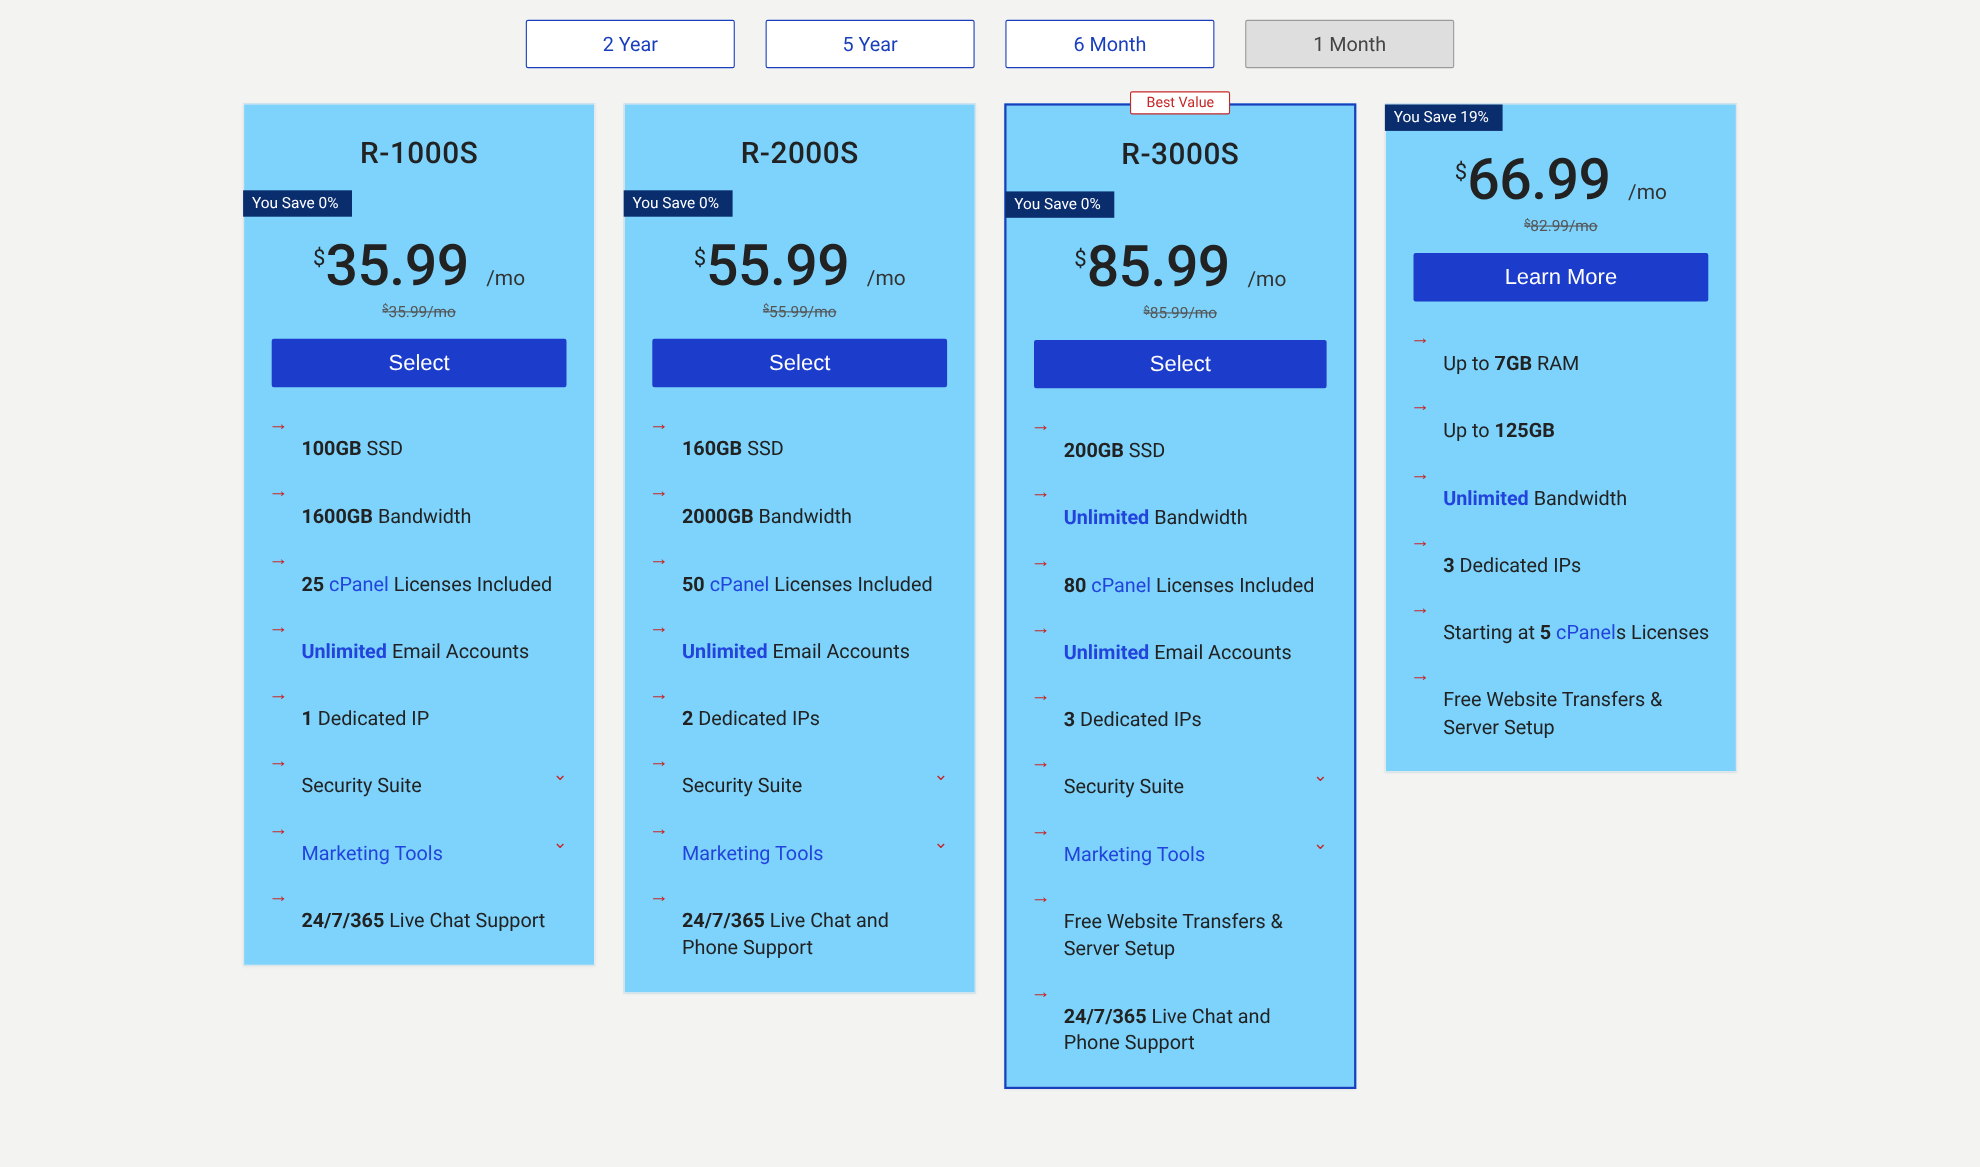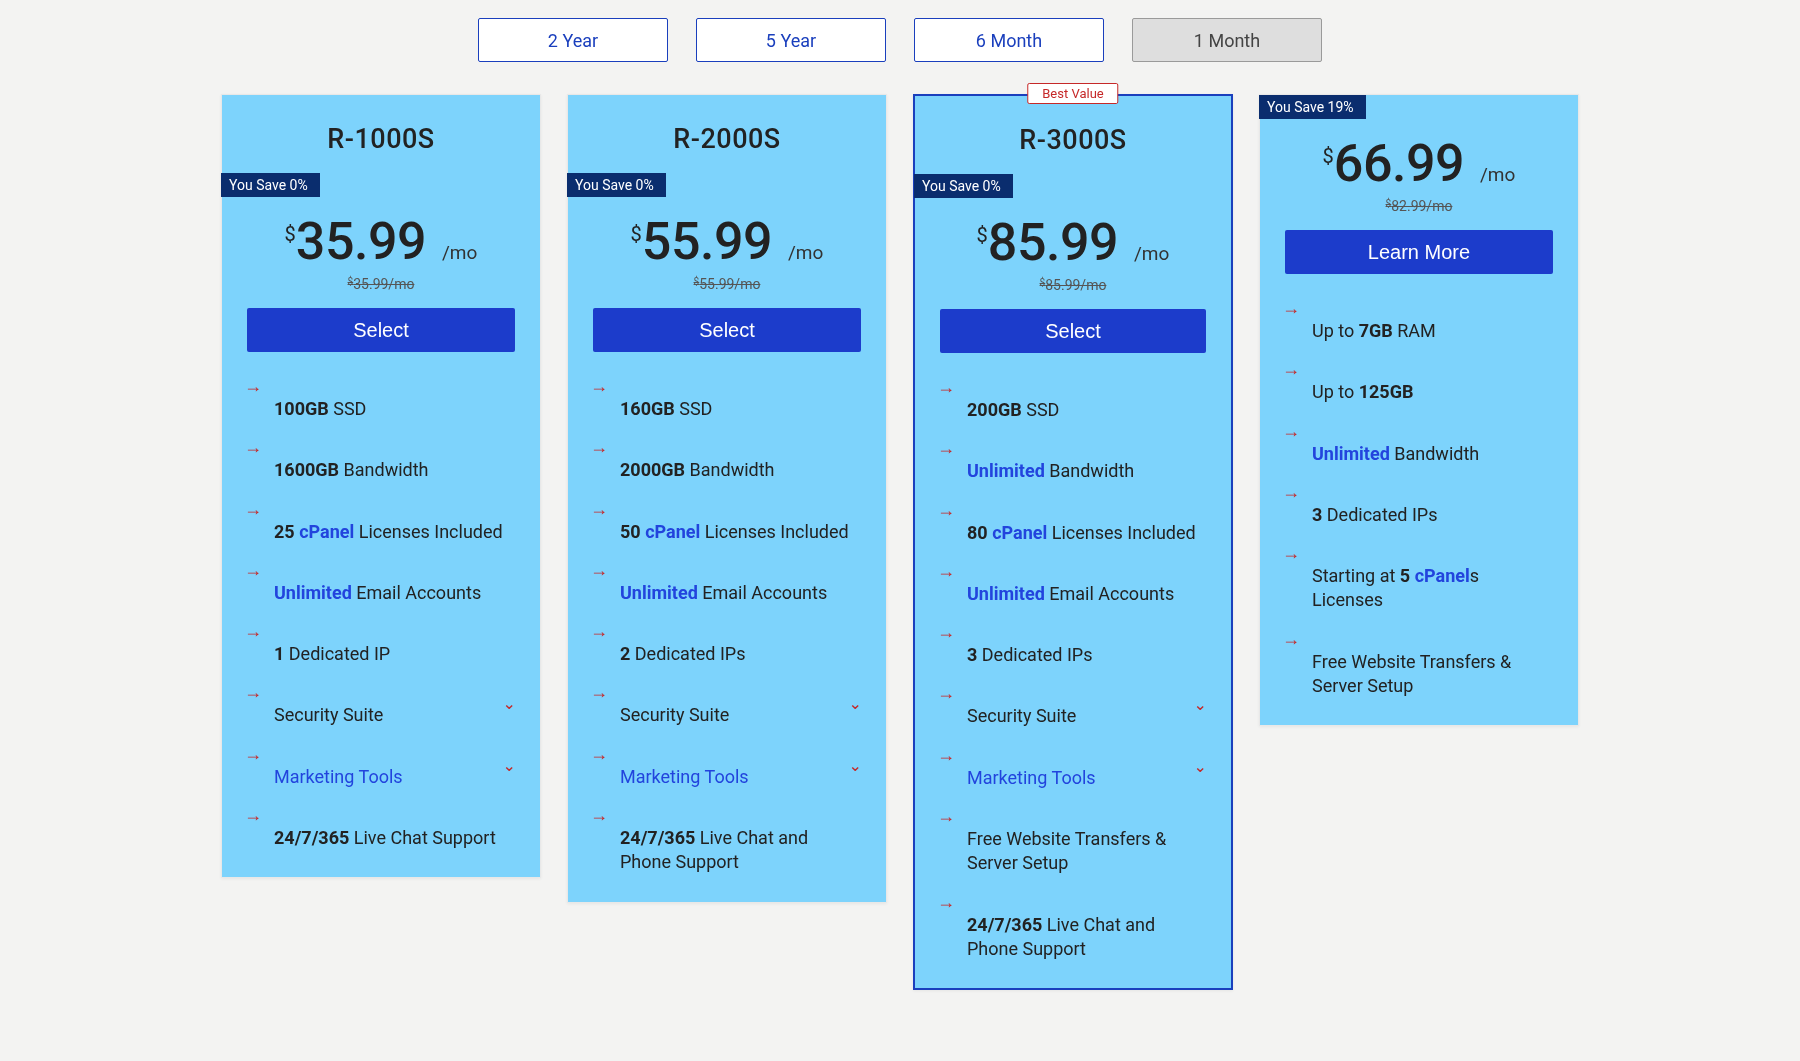--- a/index.html
+++ b/index.html
@@ -153,21 +153,21 @@
     line-height:1.35;
   }
   .chev{
     margin-left:auto;
     color:var(--red);
     font-size:16px;
     align-self:center;
   }
   .b{font-weight:700;}
   .blue-b{font-weight:700;color:var(--blue-link);}
-  .blue{color:var(--blue-link);font-weight:bold;}
+  .blue{color:var(--blue-link);}
   .feat-text{flex:1;margin-top:23px;}
   .feat-link{color:var(--blue-link);}
 </style>
 </head>
 <body>
 
 <div class="tabs" id="tabs">
     <div class="tab">2 Year</div>
     <div class="tab">5 Year</div>
     <div class="tab">6 Month</div>

